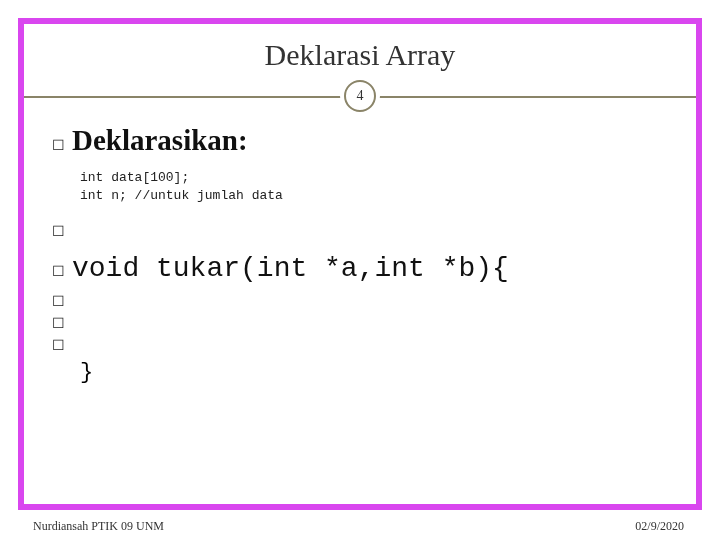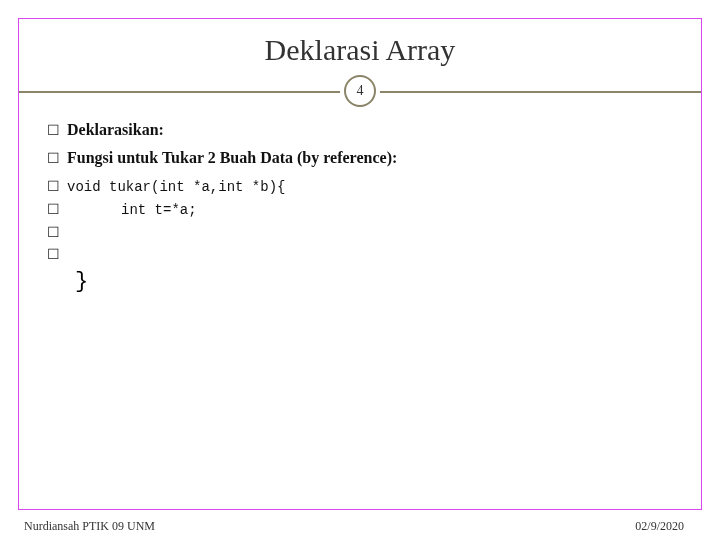--- a/index.html
+++ b/index.html
@@ -10,21 +10,21 @@
     font-family: Georgia, 'Times New Roman', serif;
     position: relative;
     overflow: hidden;
   }
   .frame {
     position: absolute;
     top: 18px;
     left: 18px;
     right: 18px;
     bottom: 30px;
-    border: 1px solid #d946ef;
+    border: 6px solid #d946ef;
   }
   .title {
     text-align: center;
     font-size: 30px;
     color: #333;
     padding: 14px 0 8px 0;
     font-weight: normal;
   }
   .badge-row {
     position: relative;
@@ -66,54 +66,53 @@
     margin-bottom: 6px;
   }
   .bullet {
     font-family: Arial, sans-serif;
     font-size: 14px;
     line-height: 22px;
     color: #222;
     flex: 0 0 14px;
   }
   .heading {
-    font-size: 16px;
+    font-size: 29px;
     font-weight: bold;
     color: #111;
-    text-align: center;
   }
   .codeblock {
     font-family: 'Courier New', monospace;
     font-size: 13px;
     color: #222;
     padding: 6px 0 16px 28px;
     line-height: 1.35;
     white-space: pre;
   }
   .body-row {
     display: flex;
     align-items: baseline;
     gap: 6px;
     line-height: 1.5;
   }
   .body-text {
-    font-size: 14px;
+    font-size: 28px;
     color: #111;
   }
   .mono {
     font-family: 'Courier New', monospace;
   }
   .brace {
     font-family: 'Courier New', monospace;
     font-size: 22px;
     padding: 4px 0 0 28px;
   }
   .footer {
     position: absolute;
-    left: 24px;
+    left: 33px;
     right: 36px;
     bottom: 6px;
     display: flex;
     justify-content: space-between;
     font-size: 12px;
     color: #333;
     font-family: 'Times New Roman', serif;
   }
 </style>
 </head>
@@ -126,33 +125,33 @@
     <div class="hr"></div>
     <div class="badge">4</div>
   </div>
 
   <div class="content">
 
     <div class="heading-row">
       <span class="bullet">☐</span>
       <span class="heading">Deklarasikan:</span>
     </div>
+    <div class="codeblock">int data[100];
+int n; //untuk jumlah data</div>
 
     <div class="heading-row">
       <span class="bullet">☐</span>
-      <span class="heading">Fungsi untuk Tukar 2 Buah Data (by reference):</span>
     </div>
 
     <div class="body-row">
       <span class="bullet">☐</span>
       <span class="body-text mono">void tukar(int *a,int *b){</span>
     </div>
     <div class="body-row">
       <span class="bullet">☐</span>
-      <span class="body-text mono" style="padding-left:54px">int t=*a;</span>
     </div>
     <div class="body-row">
       <span class="bullet">☐</span>
     </div>
     <div class="body-row">
       <span class="bullet">☐</span>
     </div>
     <div class="brace">}</div>
 
   </div>

